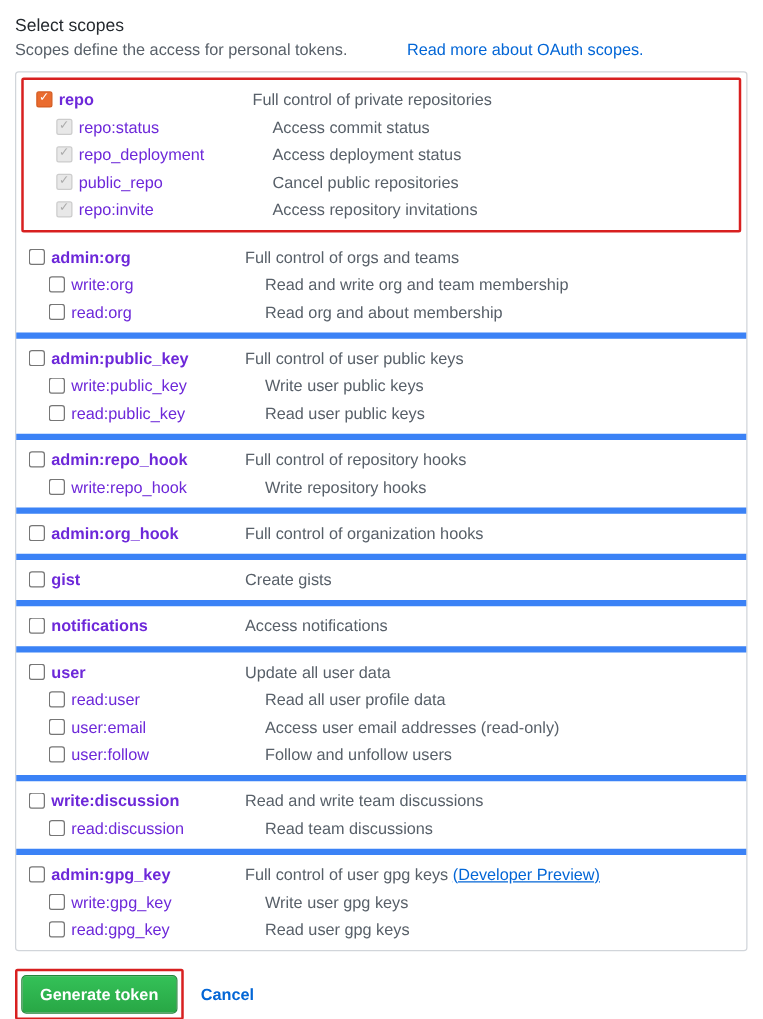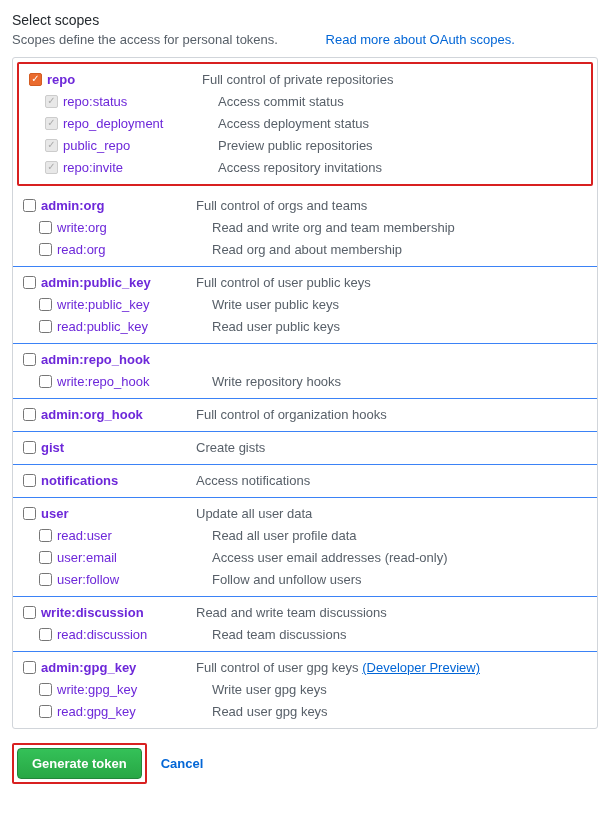--- a/index.html
+++ b/index.html
@@ -25,21 +25,21 @@
   a.link {
     color: #0366d6;
     text-decoration: none;
     padding-left: 44px;
   }
   .scopes {
     border: 1px solid #d1d5da;
     border-radius: 3px;
   }
   .scope-group {
-    border-bottom: 1px solid #3b82f6;
+    border-bottom: 5px solid #3b82f6;
     padding: 4px 0 6px 0;
   }
   .scope-group:last-child { border-bottom: none; }
   .scope-row {
     display: flex;
     align-items: center;
     padding: 2px 10px;
     min-height: 22px;
   }
   .scope-row.child { padding-left: 26px; }
@@ -137,21 +137,21 @@
           <span class="cb-custom cb-implied">✓</span>
         </span>
         <span class="scope-name">repo_deployment</span>
         <span class="scope-desc">Access deployment status</span>
       </div>
       <div class="scope-row child">
         <span class="cb-wrap">
           <span class="cb-custom cb-implied">✓</span>
         </span>
         <span class="scope-name">public_repo</span>
-        <span class="scope-desc">Preview public repositories</span>
+        <span class="scope-desc">Cancel public repositories</span>
       </div>
       <div class="scope-row child">
         <span class="cb-wrap">
           <span class="cb-custom cb-implied">✓</span>
         </span>
         <span class="scope-name">repo:invite</span>
         <span class="scope-desc">Access repository invitations</span>
       </div>
     </div>
     <div class="scope-group">
@@ -199,20 +199,21 @@
         <span class="scope-name">read:public_key</span>
         <span class="scope-desc">Read user public keys</span>
       </div>
     </div>
     <div class="scope-group">
       <div class="scope-row">
         <span class="cb-wrap">
           <input type="checkbox" style="">
         </span>
         <span class="scope-name">admin:repo_hook</span>
+        <span class="scope-desc">Full control of repository hooks</span>
       </div>
       <div class="scope-row child">
         <span class="cb-wrap">
           <input type="checkbox" style="">
         </span>
         <span class="scope-name">write:repo_hook</span>
         <span class="scope-desc">Write repository hooks</span>
       </div>
     </div>
     <div class="scope-group">

